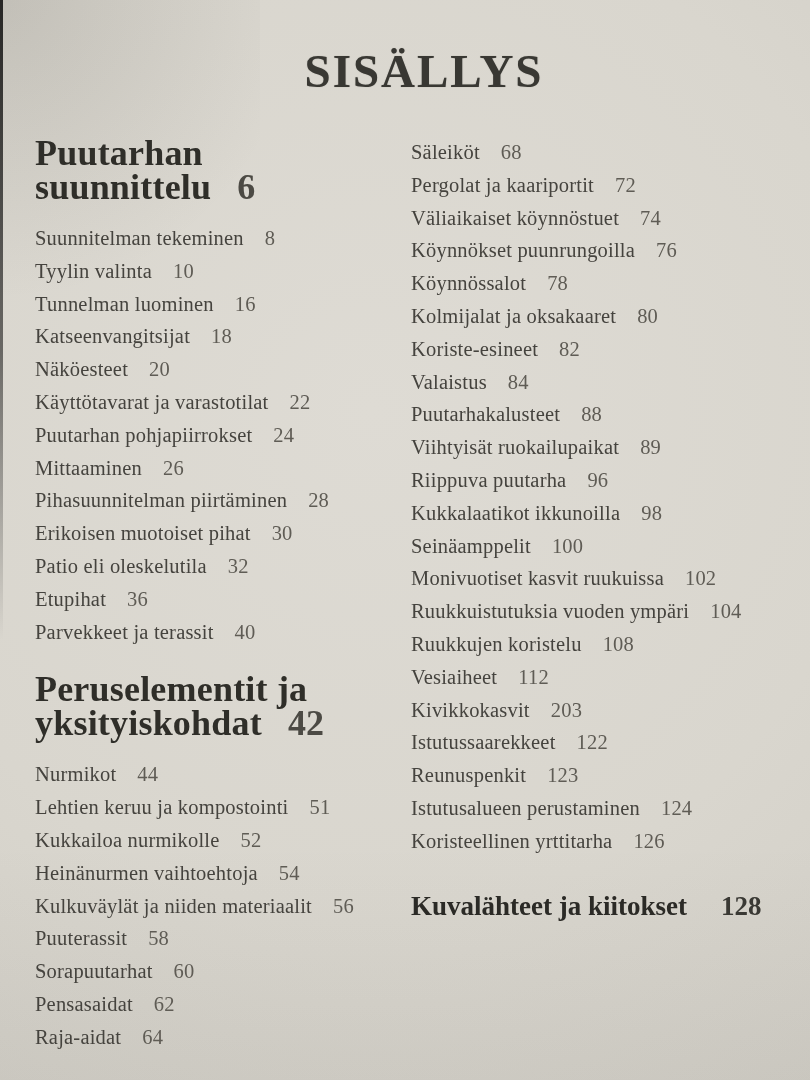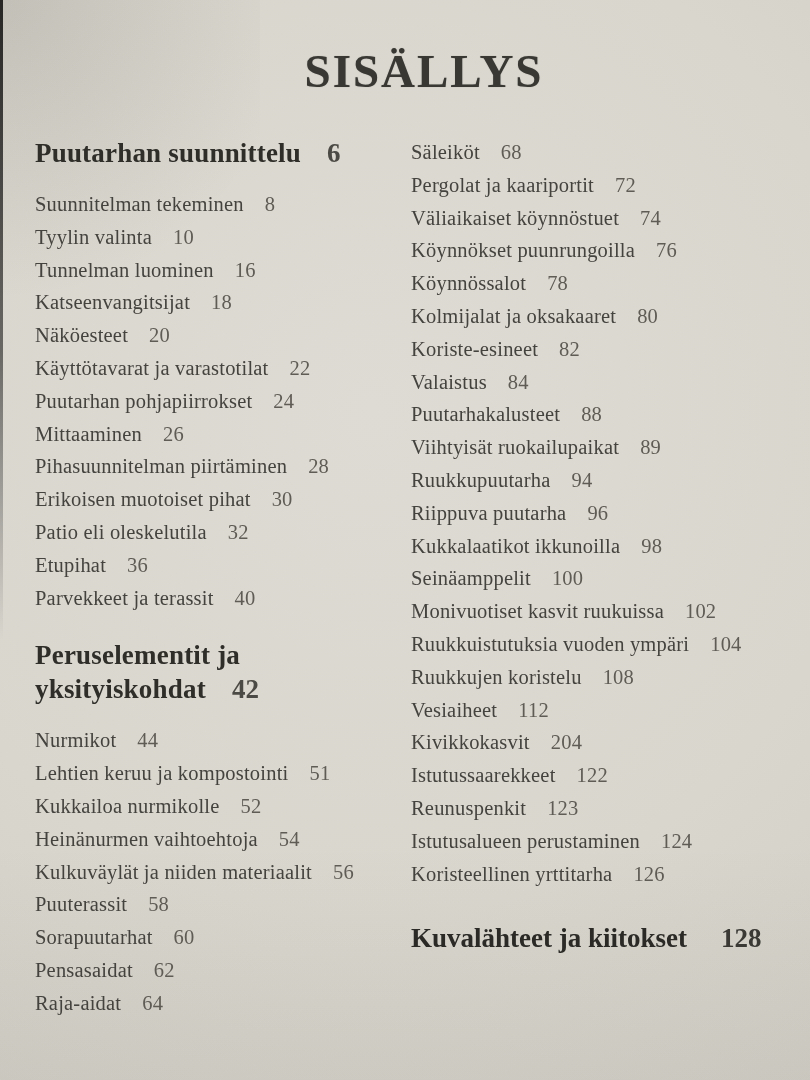--- a/index.html
+++ b/index.html
@@ -46,21 +46,21 @@
     text-shadow: 0 0 1px rgba(57,56,51,0.35);
   }
   .col {
     position: absolute;
     top: 136px;
   }
   .col-left  { left: 35px;  width: 368px; }
   .col-right { left: 411px; width: 382px; }
 
   .toc-heading {
-    font-size: 27px;
+    font-size: 36px;
     font-weight: bold;
     line-height: 34px;
     color: #2f2e29;
     letter-spacing: 0.2px;
   }
   .toc-heading .hpage {
     margin-left: 26px;
     font-weight: bold;
     color: #4c4a44;
   }
@@ -246,23 +246,20 @@
         </div>
 
         <div class="toc-row">
           <span>Puutarhakalusteet</span><span class="rpage">88</span>
         </div>
 
         <div class="toc-row">
           <span>Viihtyisät ruokailupaikat</span><span class="rpage">89</span>
         </div>
 
-        <div class="toc-row">
-          <span>Ruukkupuutarha</span><span class="rpage">94</span>
-        </div>
 
         <div class="toc-row">
           <span>Riippuva puutarha</span><span class="rpage">96</span>
         </div>
 
         <div class="toc-row">
           <span>Kukkalaatikot ikkunoilla</span><span class="rpage">98</span>
         </div>
 
         <div class="toc-row">
@@ -280,21 +277,21 @@
 
         <div class="toc-row">
           <span>Ruukkujen koristelu</span><span class="rpage">108</span>
         </div>
 
         <div class="toc-row">
           <span>Vesiaiheet</span><span class="rpage">112</span>
         </div>
 
         <div class="toc-row">
-          <span>Kivikkokasvit</span><span class="rpage">204</span>
+          <span>Kivikkokasvit</span><span class="rpage">203</span>
         </div>
 
         <div class="toc-row">
           <span>Istutussaarekkeet</span><span class="rpage">122</span>
         </div>
 
         <div class="toc-row">
           <span>Reunuspenkit</span><span class="rpage">123</span>
         </div>
 

